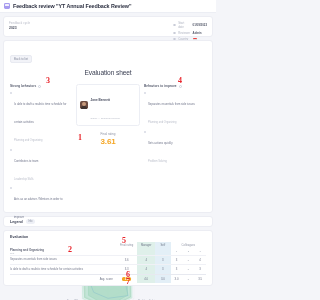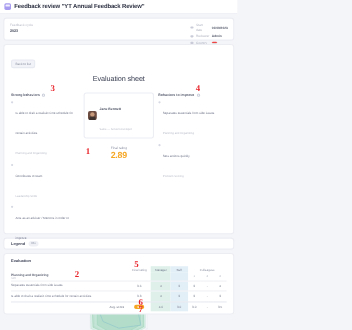--- a/index.html
+++ b/index.html
@@ -218,21 +218,21 @@
         <div class="person">
           <span class="avatar"></span>
           <span>
             <span class="p-name">Jane Bennett</span><br>
             <span class="p-role">Sales — Senior Developer</span>
           </span>
         </div>
         <div class="rating-wrap">
           <span class="anno" style="left:2px; top:2px;">1</span>
           <div class="rating-label">Final rating</div>
-          <div class="rating-value">2.89</div>
+          <div class="rating-value">3.61</div>
         </div>
       </div>
 
       <div class="col-side">
         <span class="anno" style="left:34px; top:-7px;">4</span>
         <div class="col-head">
           <span>Behaviors to improve</span>
           <span class="qmark"></span>
         </div>
         <div class="bullets">

